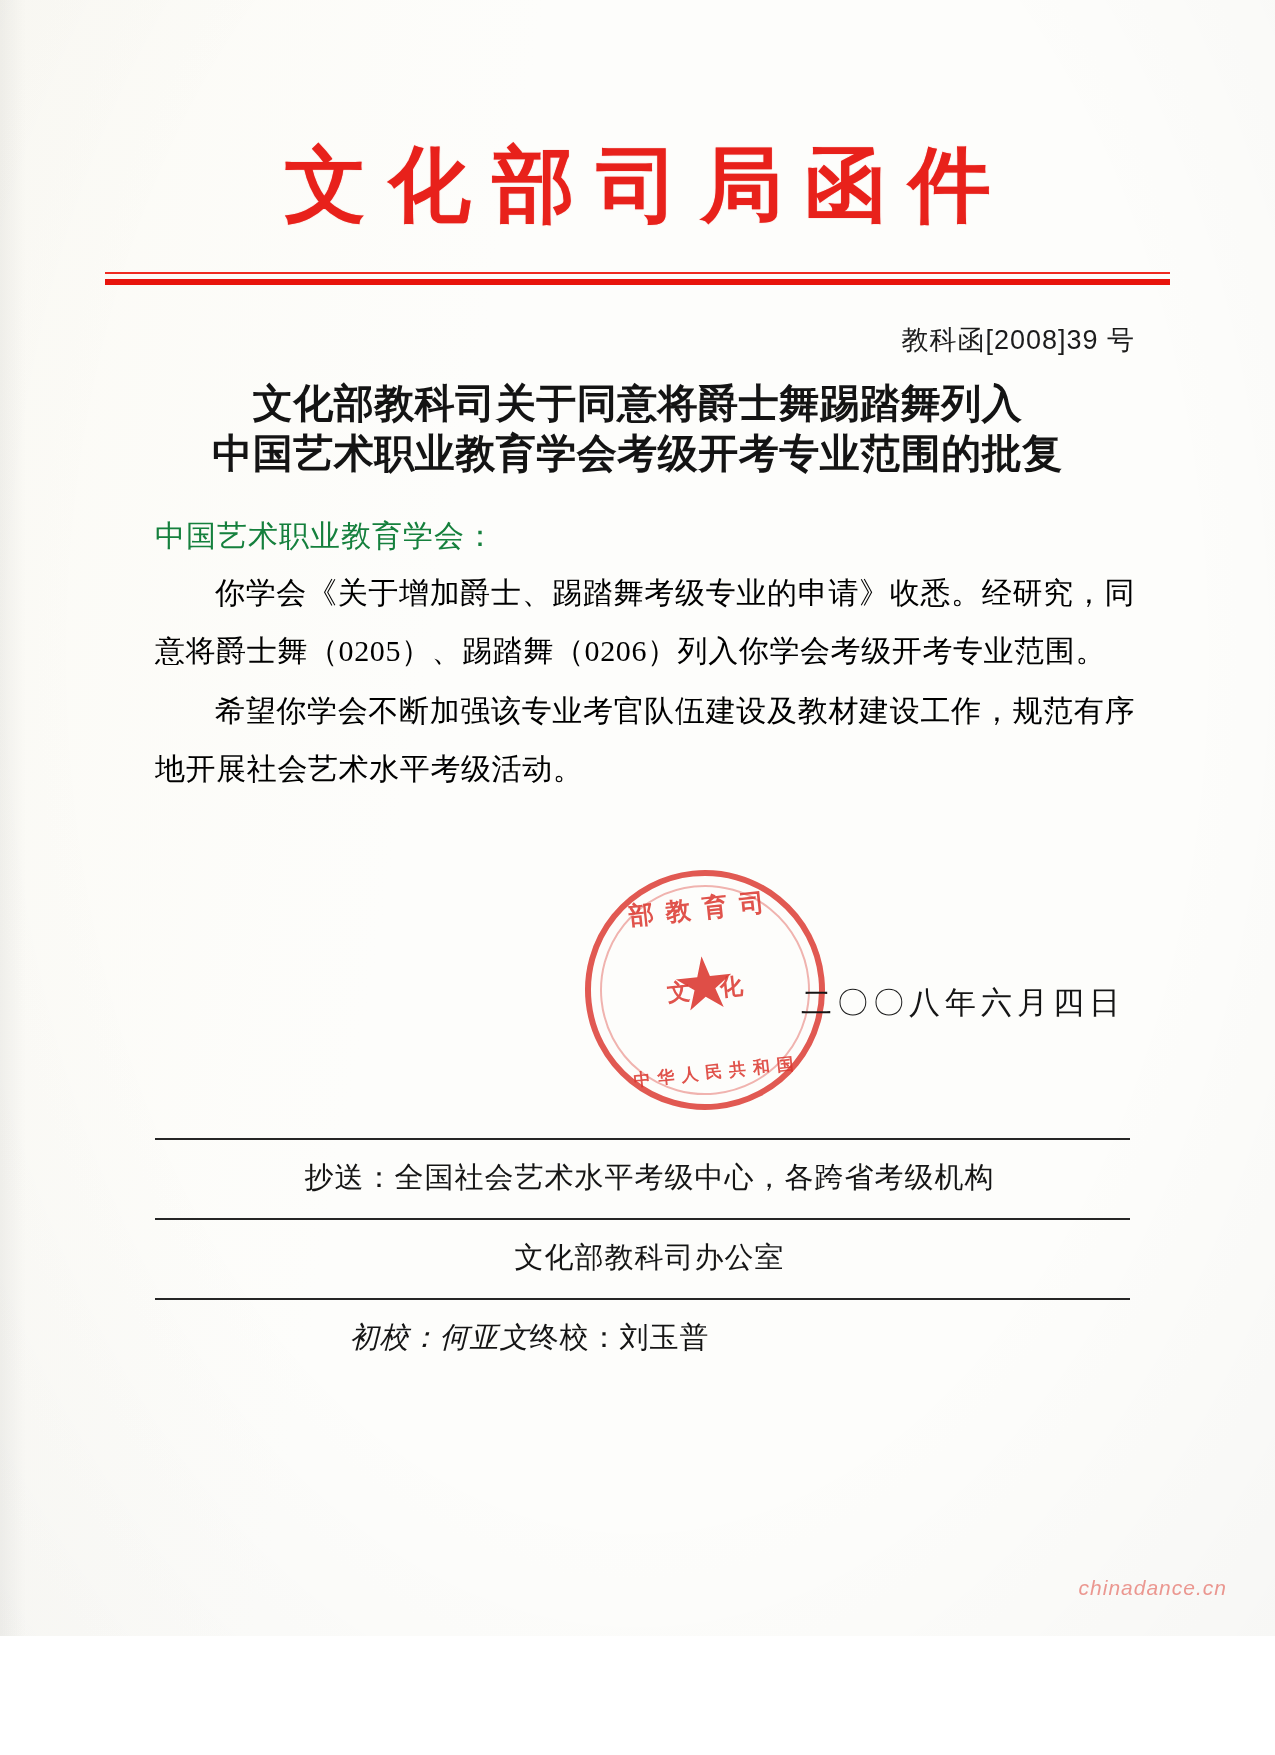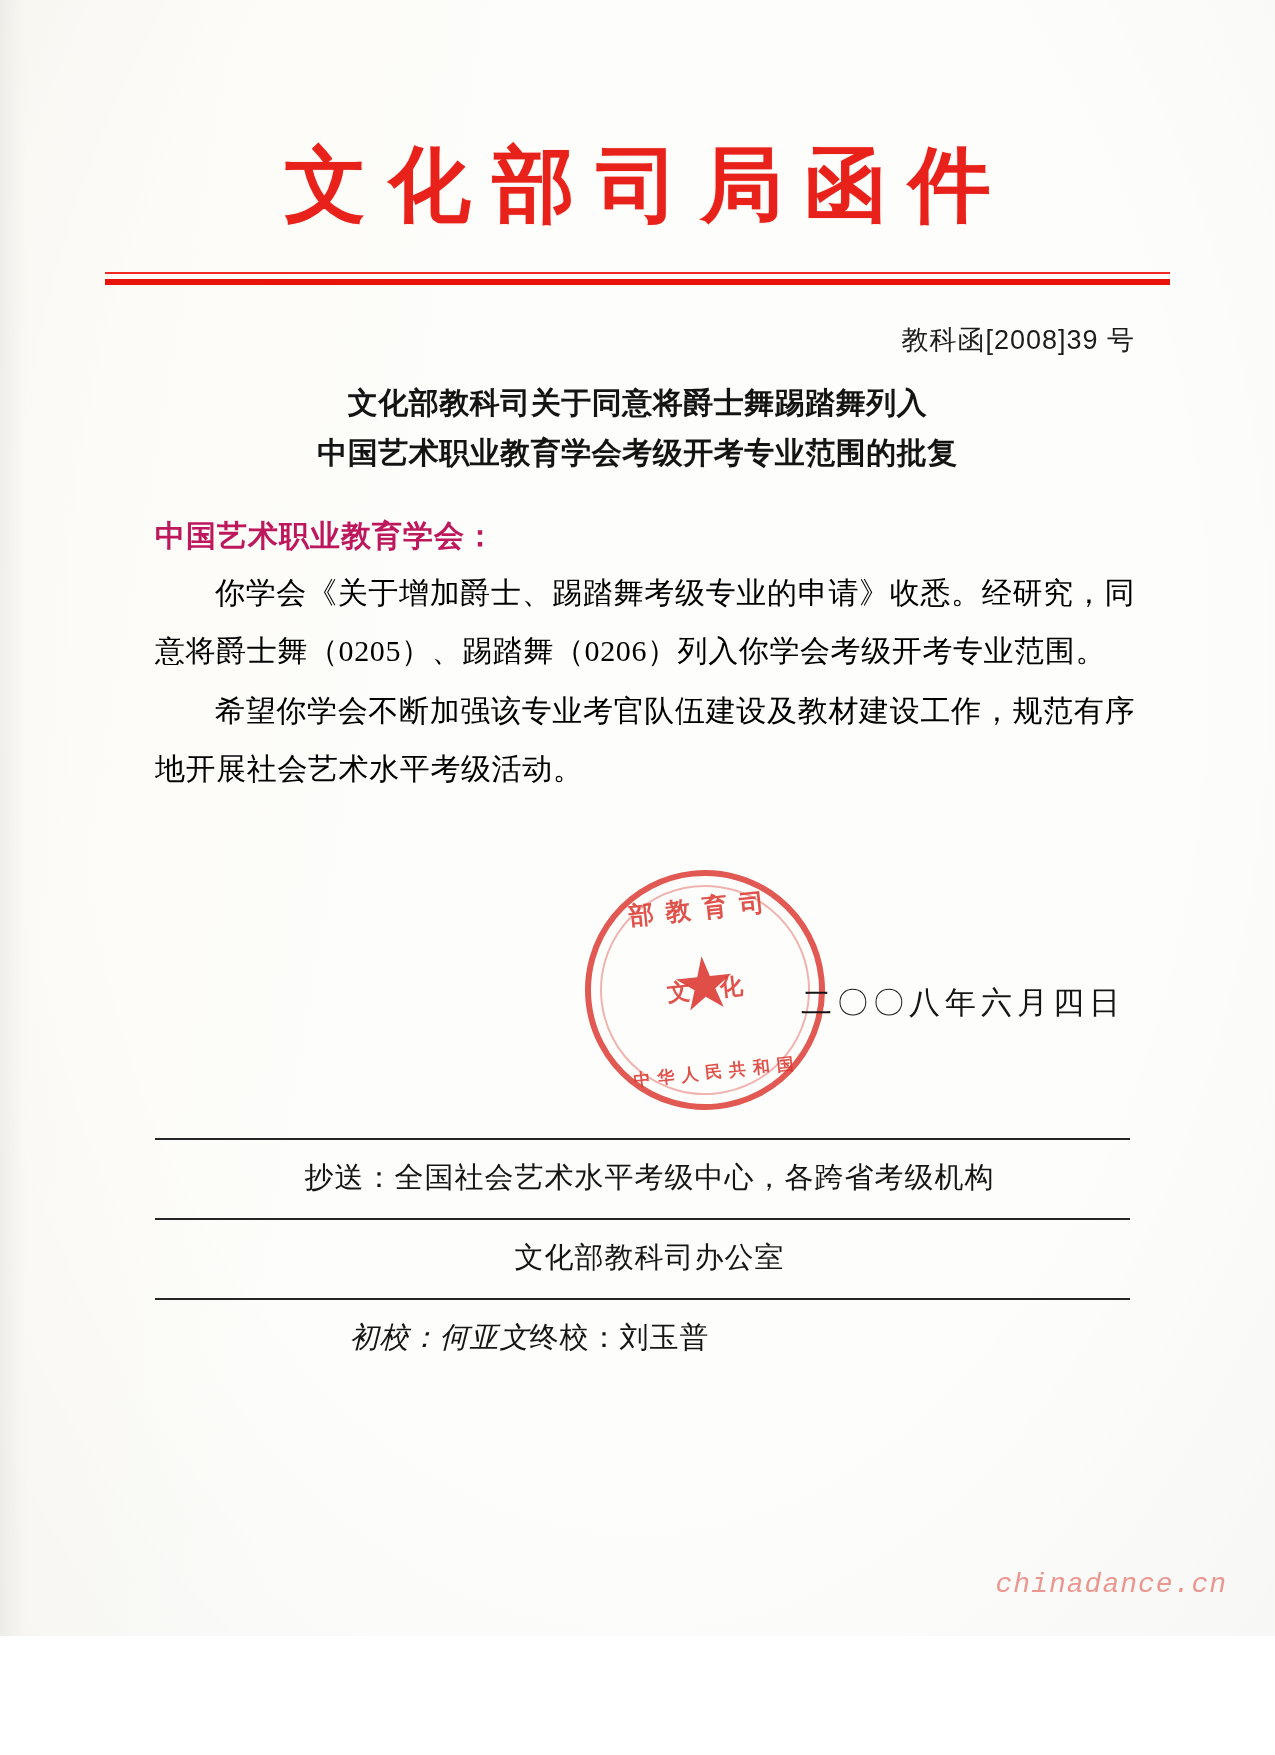--- a/index.html
+++ b/index.html
@@ -85,39 +85,38 @@
   }
 
   
   .doc-title {
     position: absolute;
     left: 0; right: 0;
     top: 378px;
     text-align: center;
     font-family: "Liberation Sans", "DejaVu Sans", sans-serif;
     font-weight: 700;
-    font-size: 30px;
+    font-size: 40px;
     line-height: 50px;
     letter-spacing: 0.5px;
     color: #141414;
   }
 
   
   .body-block {
     position: absolute;
     left: 155px;
     right: 140px;
     top: 508px;
   }
   .salutation {
     font-size: 30px;
     line-height: 56px;
     letter-spacing: 1px;
-    color: #be185d;
-    font-weight: bold;
+    color: #15803d;
   }
   .para {
     font-size: 30px;
     line-height: 58px;
     letter-spacing: 0.6px;
     text-indent: 2em;
     color: #000000;
     text-align: justify;
     text-justify: inter-ideograph;
   }
@@ -226,22 +225,22 @@
   .footer-row .left  { white-space: nowrap; }
   .footer-row .right { white-space: nowrap; padding-right: 8px; }
   .footer-row.proof .left  { flex: 0 0 auto; font-style: italic; }
   .footer-row.proof .mid   { flex: 0 0 auto; margin-right: 240px; }
 
   
   .watermark {
     position: absolute;
     right: 48px;
     bottom: 36px;
-    font-family: Liberation Mono, monospace;
-    font-size: 28px;
+    font-family: Liberation Sans, sans-serif;
+    font-size: 21px;
     font-style: italic;
     letter-spacing: 1px;
     color: rgba(226,90,80,0.62);
     white-space: nowrap;
   }
 </style>
 </head>
 <body>
 
 <div class="page">

